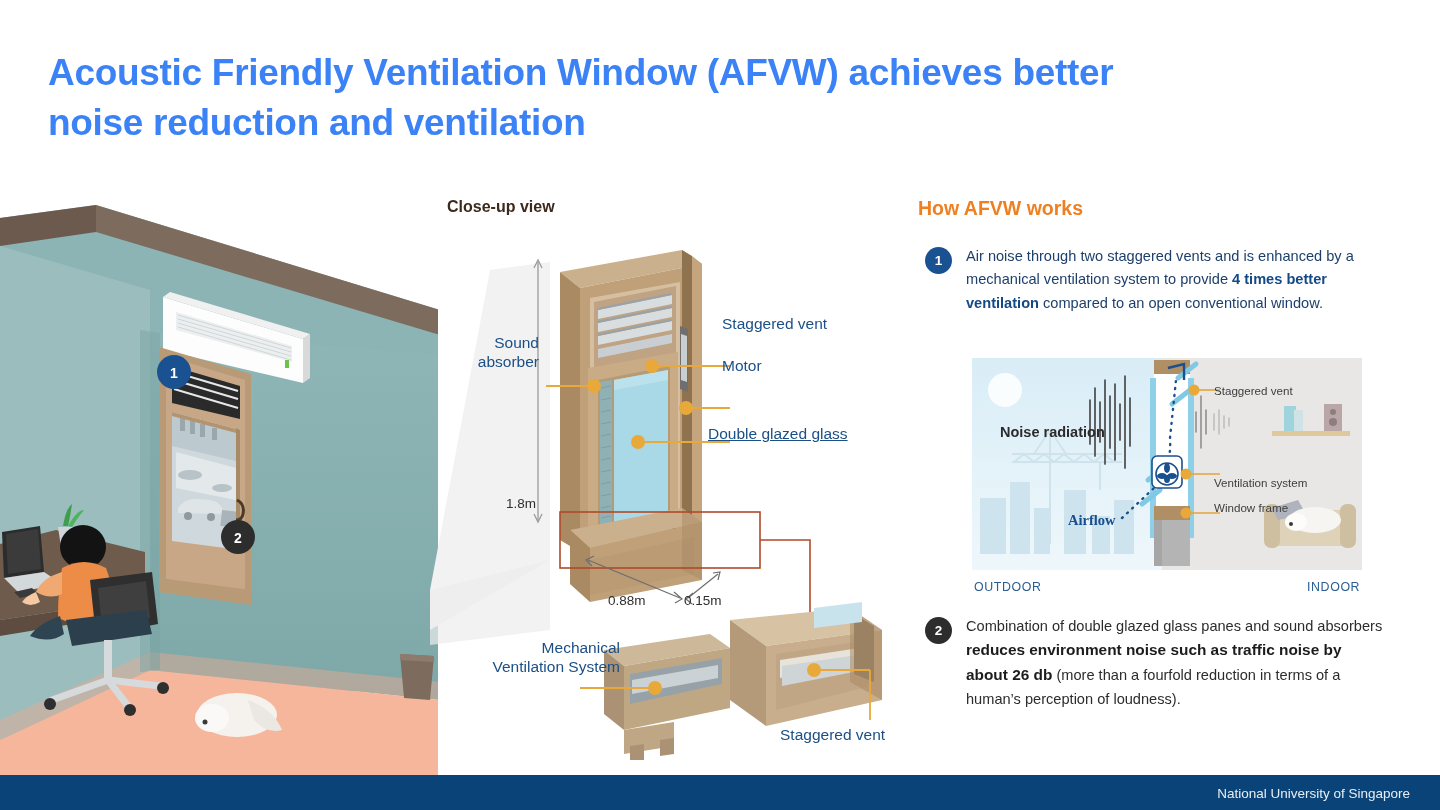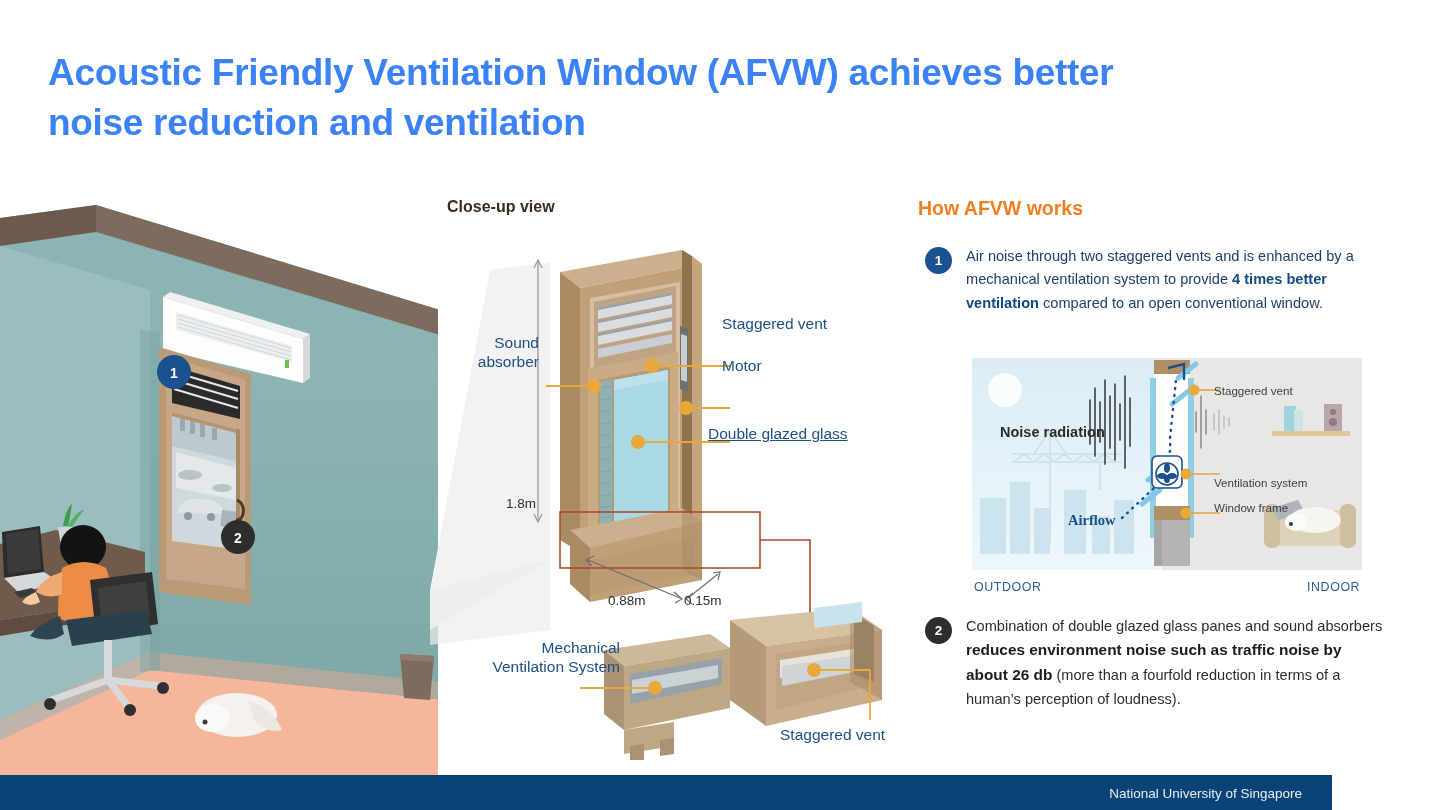--- a/index.html
+++ b/index.html
@@ -81,21 +81,21 @@
   }
   .inout {
     position: absolute; top: 580px; font-size: 12.4px;
     letter-spacing: 0.6px; color: #2a5d93; font-weight: normal;
   }
   .inout.out { left: 974px; }
   .inout.in  { left: 1307px; }
 
   
   .footer {
-    position: absolute; left: 0; bottom: 0; width: 1332px; height: 35px;
+    position: absolute; left: 0; bottom: 0; width: 1440px; height: 35px;
     background: #0a4377;
   }
   .footer-txt {
     position: absolute; right: 30px; top: 50%; transform: translateY(-50%);
     color: #e8eef5; font-size: 13.5px;
   }
 </style>
 </head>
 <body>
 

